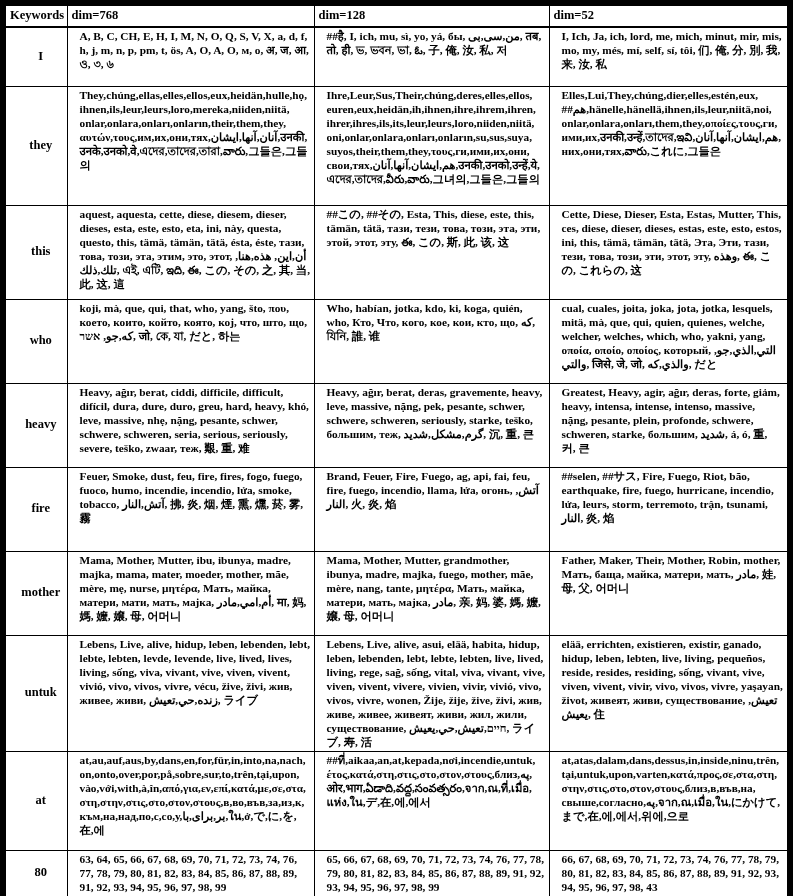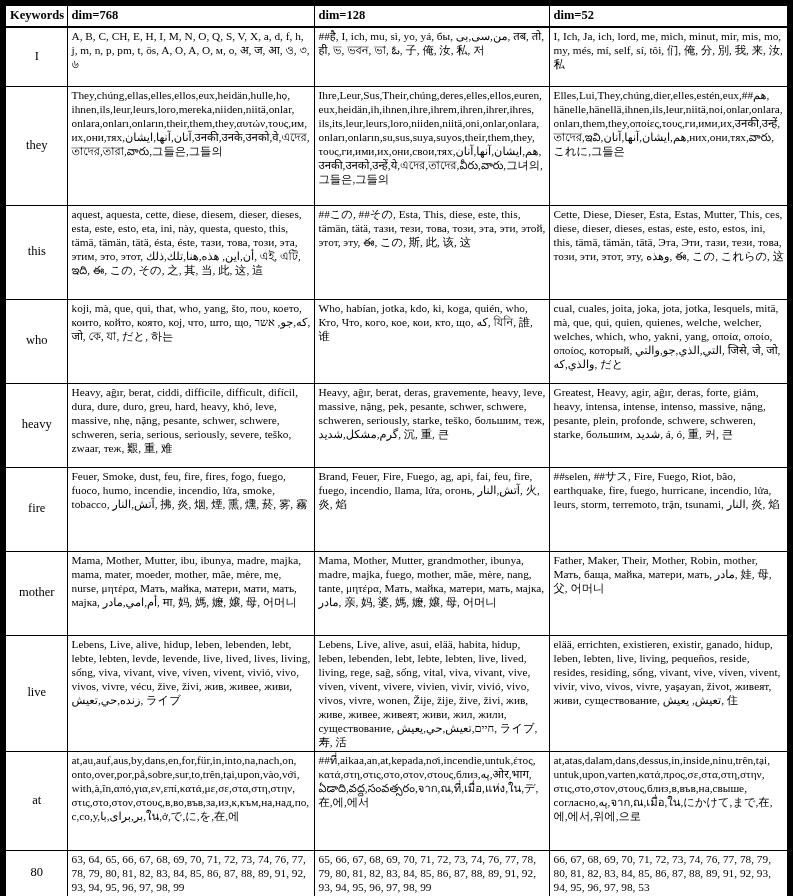--- a/index.html
+++ b/index.html
@@ -1,22 +1,22 @@
 <!DOCTYPE html>
 <html><head>
 <meta charset="utf-8">
 <style>
   html,body{margin:0;padding:0;background:#000;}
   .page{position:relative;width:793px;height:896px;background:#000;overflow:hidden;
         font-family:"Liberation Serif","DejaVu Serif",serif;}
   table.kw{position:absolute;left:4px;top:4px;width:785px;background:#fff;
            border-collapse:collapse;table-layout:fixed;border:2.5px solid #000;}
-  .kw th,.kw td{border:1px solid #000;padding:1px 3px 2px 4px;vertical-align:top;
+  .kw th,.kw td{border:1px solid #000;padding:1px 3px 2px 12px;vertical-align:top;
         font-size:11.3px;line-height:1.24;color:#000;text-align:left;
-        overflow:hidden;}
+        overflow:hidden;font-weight:bold;}
   .kw thead th{font-weight:bold;font-size:12.5px;border-bottom:2.5px solid #000;
         vertical-align:middle;padding:2px 3px 2px 4px;}
   .kw td.kwname{text-align:center;vertical-align:middle;font-size:12.5px;}
   .kw td.content{word-break:normal;overflow-wrap:anywhere;}
 </style>
 </head>
 <body>
 
 <div class="page">
   <table class="kw">
@@ -71,33 +71,33 @@
         <td class="content">Brand,​ Feuer,​ Fire,​ Fuego,​ ag,​ api,​ fai,​ feu,​ fire,​ fuego,​ incendio,​ llama,​ lửa,​ огонь,​ آتش,​النار,​ 火,​ 炎,​ 焰</td>
         <td class="content">##selen,​ ##サス,​ Fire,​ Fuego,​ Riot,​ bão,​ earthquake,​ fire,​ fuego,​ hurricane,​ incendio,​ lửa,​ leurs,​ storm,​ terremoto,​ trận,​ tsunami,​ النار,​ 炎,​ 焰</td>
       </tr>
       <tr style="height:84px">
         <td class="kwname">mother</td>
         <td class="content">Mama,​ Mother,​ Mutter,​ ibu,​ ibunya,​ madre,​ majka,​ mama,​ mater,​ moeder,​ mother,​ mãe,​ mère,​ mẹ,​ nurse,​ μητέρα,​ Мать,​ майка,​ матери,​ мати,​ мать,​ мајка,​ أم,​امي,​مادر,​ मा,​ 妈,​ 媽,​ 嬤,​ 嬢,​ 母,​ 어머니</td>
         <td class="content">Mama,​ Mother,​ Mutter,​ grandmother,​ ibunya,​ madre,​ majka,​ fuego,​ mother,​ mãe,​ mère,​ nang,​ tante,​ μητέρα,​ Мать,​ майка,​ матери,​ мать,​ мајка,​ مادر,​ 亲,​ 妈,​ 婆,​ 媽,​ 嬤,​ 嬢,​ 母,​ 어머니</td>
         <td class="content">Father,​ Maker,​ Their,​ Mother,​ Robin,​ mother,​ Мать,​ баща,​ майка,​ матери,​ мать,​ مادر,​ 娃,​ 母,​ 父,​ 어머니</td>
       </tr>
       <tr style="height:94px">
-        <td class="kwname">live</td>
+        <td class="kwname">untuk</td>
         <td class="content">Lebens,​ Live,​ alive,​ hidup,​ leben,​ lebenden,​ lebt,​ lebte,​ lebten,​ levde,​ levende,​ live,​ lived,​ lives,​ living,​ sống,​ viva,​ vivant,​ vive,​ viven,​ vivent,​ vivió,​ vivo,​ vivos,​ vivre,​ vécu,​ žive,​ živi,​ жив,​ живее,​ живи,​ زنده,​حي,​تعيش,​ ライブ</td>
         <td class="content">Lebens,​ Live,​ alive,​ asui,​ elää,​ habita,​ hidup,​ leben,​ lebenden,​ lebt,​ lebte,​ lebten,​ live,​ lived,​ living,​ rege,​ sağ,​ sống,​ vital,​ viva,​ vivant,​ vive,​ viven,​ vivent,​ vivere,​ vivien,​ vivir,​ vivió,​ vivo,​ vivos,​ vivre,​ wonen,​ Žije,​ žije,​ žive,​ živi,​ жив,​ живе,​ живее,​ живеят,​ живи,​ жил,​ жили,​ существование,​ חיים,​تعيش,​حي,​يعيش,​ ライブ,​ 寿,​ 活</td>
         <td class="content">elää,​ errichten,​ existieren,​ existir,​ ganado,​ hidup,​ leben,​ lebten,​ live,​ living,​ pequeños,​ reside,​ resides,​ residing,​ sống,​ vivant,​ vive,​ viven,​ vivent,​ vivir,​ vivo,​ vivos,​ vivre,​ yaşayan,​ život,​ живеят,​ живи,​ существование,​ تعيش,​ يعيش,​ 住</td>
       </tr>
       <tr style="height:99px">
         <td class="kwname">at</td>
         <td class="content">at,​au,​auf,​aus,​by,​dans,​en,​for,​für,​in,​into,​na,​nach,​on,​onto,​over,​por,​på,​sobre,​sur,​to,​trên,​tại,​upon,​vào,​với,​with,​à,​în,​από,​για,​εν,​επί,​κατά,​με,​σε,​στα,​στη,​στην,​στις,​στο,​στον,​στους,​в,​во,​във,​за,​из,​к,​към,​на,​над,​по,​с,​со,​у,​بر,​برای,​با,​ใน,​ở,​で,​に,​を,​在,​에</td>
         <td class="content">##ที่,​aikaa,​an,​at,​kepada,​nơi,​incendie,​untuk,​έτος,​κατά,​στη,​στις,​στο,​στον,​στους,​близ,​په,​ओर,​भाग,​ఏడాది,​వద్ద,​సంవత్సరం,​จาก,​ณ,​ที่,​เมื่อ,​แห่ง,​ใน,​デ,​在,​에,​에서</td>
         <td class="content">at,​atas,​dalam,​dans,​dessus,​in,​inside,​ninu,​trên,​tại,​untuk,​upon,​varten,​κατά,​προς,​σε,​στα,​στη,​στην,​στις,​στο,​στον,​στους,​близ,​в,​във,​на,​свыше,​согласно,​په,​จาก,​ณ,​เมื่อ,​ใน,​にかけて,​まで,​在,​에,​에서,​위에,​으로</td>
       </tr>
       <tr style="height:42px">
         <td class="kwname">80</td>
         <td class="content">63,​ 64,​ 65,​ 66,​ 67,​ 68,​ 69,​ 70,​ 71,​ 72,​ 73,​ 74,​ 76,​ 77,​ 78,​ 79,​ 80,​ 81,​ 82,​ 83,​ 84,​ 85,​ 86,​ 87,​ 88,​ 89,​ 91,​ 92,​ 93,​ 94,​ 95,​ 96,​ 97,​ 98,​ 99</td>
         <td class="content">65,​ 66,​ 67,​ 68,​ 69,​ 70,​ 71,​ 72,​ 73,​ 74,​ 76,​ 77,​ 78,​ 79,​ 80,​ 81,​ 82,​ 83,​ 84,​ 85,​ 86,​ 87,​ 88,​ 89,​ 91,​ 92,​ 93,​ 94,​ 95,​ 96,​ 97,​ 98,​ 99</td>
-        <td class="content">66,​ 67,​ 68,​ 69,​ 70,​ 71,​ 72,​ 73,​ 74,​ 76,​ 77,​ 78,​ 79,​ 80,​ 81,​ 82,​ 83,​ 84,​ 85,​ 86,​ 87,​ 88,​ 89,​ 91,​ 92,​ 93,​ 94,​ 95,​ 96,​ 97,​ 98,​ 53</td>
+        <td class="content">66,​ 67,​ 68,​ 69,​ 70,​ 71,​ 72,​ 73,​ 74,​ 76,​ 77,​ 78,​ 79,​ 80,​ 81,​ 82,​ 83,​ 84,​ 85,​ 86,​ 87,​ 88,​ 89,​ 91,​ 92,​ 93,​ 94,​ 95,​ 96,​ 97,​ 98,​ 43</td>
       </tr>
 
     </tbody>
   </table>
 </div>
 
 </body></html>

